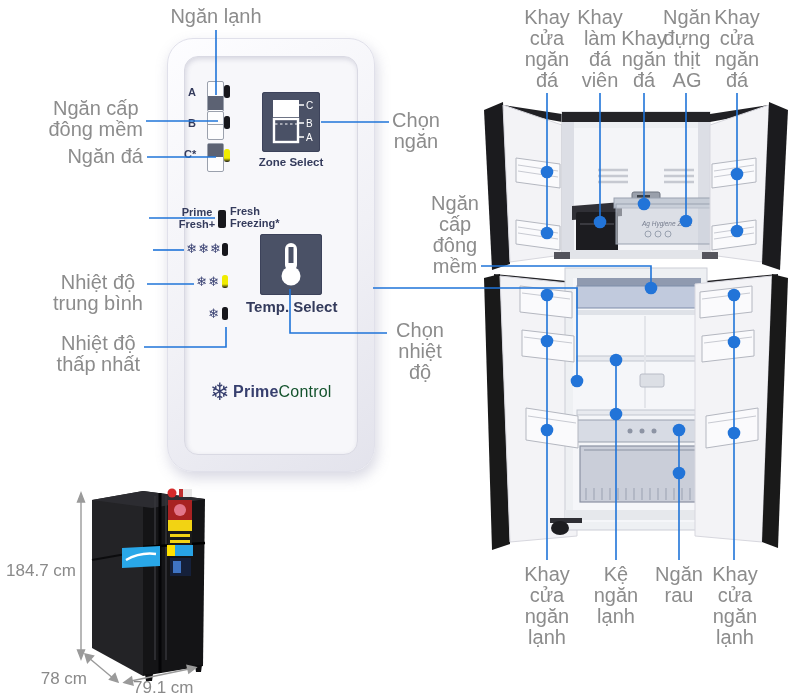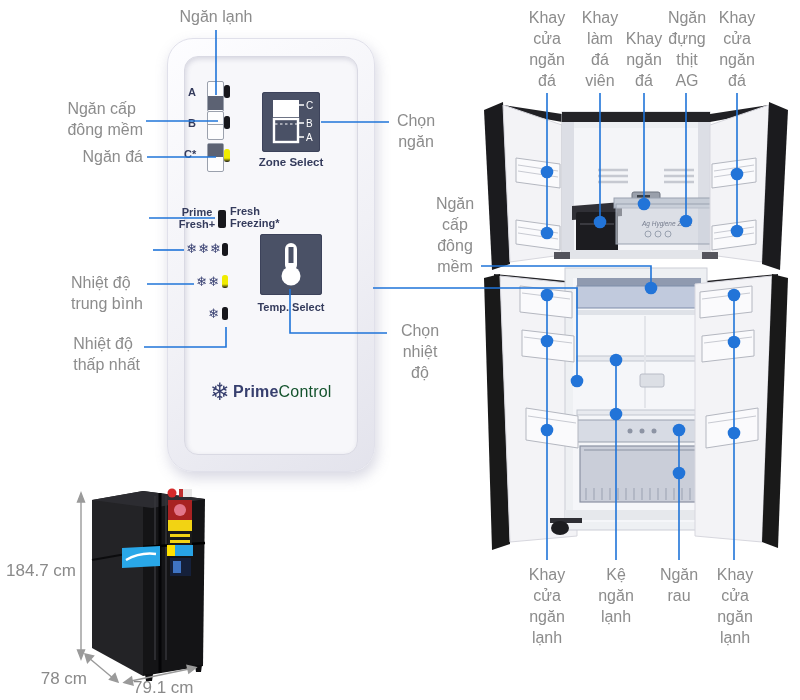--- a/index.html
+++ b/index.html
@@ -1,19 +1,19 @@
 <!DOCTYPE html>
 <html><head>
 <meta charset="utf-8">
 <style>
   html,body{margin:0;padding:0;background:#fff;}
   #stage{position:relative;width:800px;height:700px;background:#ffffff;overflow:hidden;
          font-family:"Liberation Sans","DejaVu Sans",sans-serif;}
-  .lbl{position:absolute;color:#8c8c8c;font-size:16px;line-height:21px;white-space:nowrap;}
-  .lbl.right{text-align:left;}
+  .lbl{position:absolute;color:#8c8c8c;font-size:20px;line-height:21px;white-space:nowrap;}
+  .lbl.right{text-align:center;}
   .lbl.center{text-align:center;}
   .lbl.dim{font-size:17px;color:#8a8a8a;}
   .pt{position:absolute;color:#343b5c;font-size:11px;line-height:12px;font-weight:bold;white-space:nowrap;}
   .panel-outer{position:absolute;left:167px;top:38px;width:206px;height:432px;border-radius:26px;
                background:linear-gradient(145deg,#fdfdff 0%,#f1f1f6 55%,#e3e3ec 100%);
                border:1px solid #e0e0ea;box-shadow:2px 6px 14px rgba(110,110,150,.28);}
   .panel-inner{position:absolute;left:184px;top:56px;width:172px;height:397px;border-radius:14px;
                background:#f7f7fa;border:1px solid #d9d9e3;
                box-shadow:inset 1px 2px 5px rgba(100,100,135,.22);}
   .sw{position:absolute;width:15px;background:#fdfdfe;border:1px solid #9ba1ad;border-radius:2px;}
@@ -85,21 +85,21 @@
   <div class="snow" style="left:208px;top:306px">❄</div>
   <div class="led" style="left:222px;top:307px"></div>
 
   <div class="sq" style="left:260px;top:234px;width:62px;height:61px">
     <svg width="62" height="61" viewBox="0 0 62 61">
       <rect x="25" y="9" width="12" height="28" rx="6" fill="#ffffff"></rect>
       <circle cx="31" cy="42" r="9.5" fill="#ffffff"></circle>
       <rect x="28.5" y="13" width="5" height="16" fill="#4a5166"></rect>
     </svg>
   </div>
-  <div class="pt" style="left:246px;top:301px;width:90px;text-align:center;font-size:11px">Temp. Select</div>
+  <div class="pt" style="left:246px;top:301px;width:90px;font-size:15px">Temp. Select</div>
 
   <div class="brand">
     <span class="flake">❄</span>
     <span class="t"><b>Prime</b><span style="font-weight:normal;color:#14532d">Control</span></span>
   </div>
 
   <svg style="position:absolute;left:480px;top:92px" width="312" height="458" viewBox="0 0 312 458">
 
     <polygon points="4,18 23,10 30,172 12,178" fill="#1b1b1e"></polygon>
     <polygon points="23,13 82,22 82,30 23,19" fill="#202024"></polygon>

